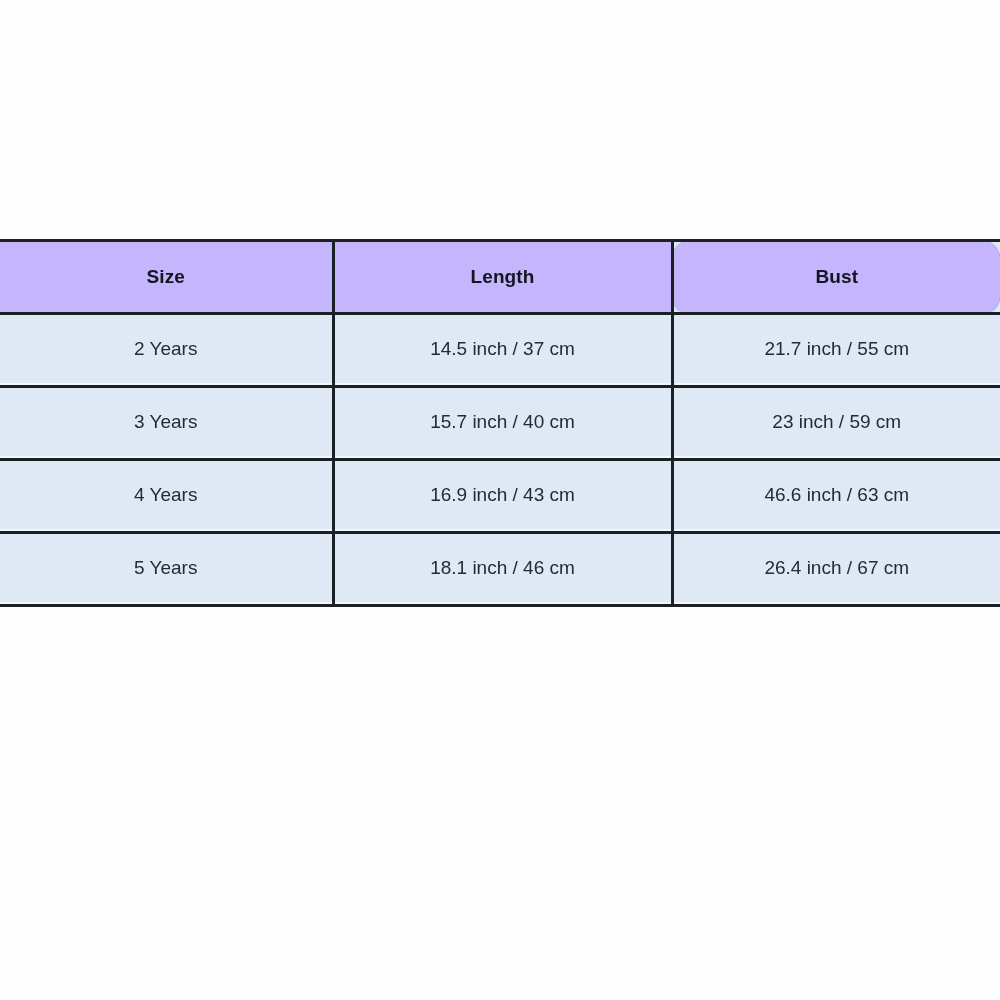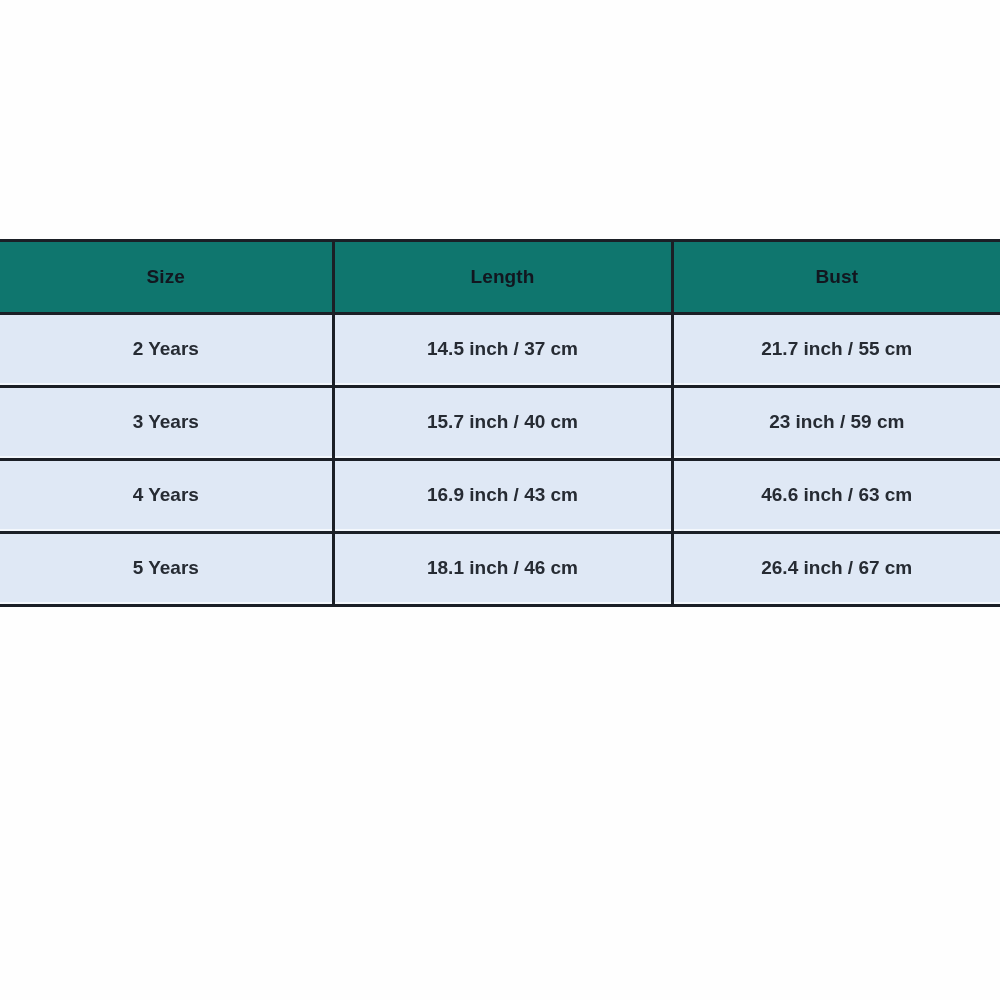--- a/index.html
+++ b/index.html
@@ -42,45 +42,45 @@
   table.size-chart col.col-length { width: 339px; }
   table.size-chart col.col-bust   { width: 328px; }
 
   
   thead tr {
     background: #4472c4;
   }
   thead th {
     height: 73px;
     padding: 0 4px;
-    background: #0f766e;
+    background: #c4b5fd;
     color: #12161f;
     font-size: 19px;
     font-weight: bold;
     text-align: center;
     vertical-align: middle;
     letter-spacing: .1px;
     border-top: 3px solid #1b1f26;
     border-bottom: 3px solid #1b1f26;
     border-right: 3px solid #1b1f26;
     box-sizing: border-box;
   }
-  thead th:last-child { border-right: none; }
+  thead th:last-child { border-right: none; border-radius: 17px; }
 
   
   tbody tr {
     background: #dfe8f5;
   }
   tbody td {
     height: 73px;
     padding: 0 6px 3px 6px;
     background: #dfe8f5;
     color: #262b33;
     font-size: 19px;
-    font-weight: bold;
+    font-weight: normal;
     text-align: center;
     vertical-align: middle;
     border-bottom: 3px solid #1b1f26;
     border-right: 3px solid #1b1f26;
     box-sizing: border-box;
     margin-left: 32px;
   }
   tbody td:last-child { border-right: none; }
 
   

